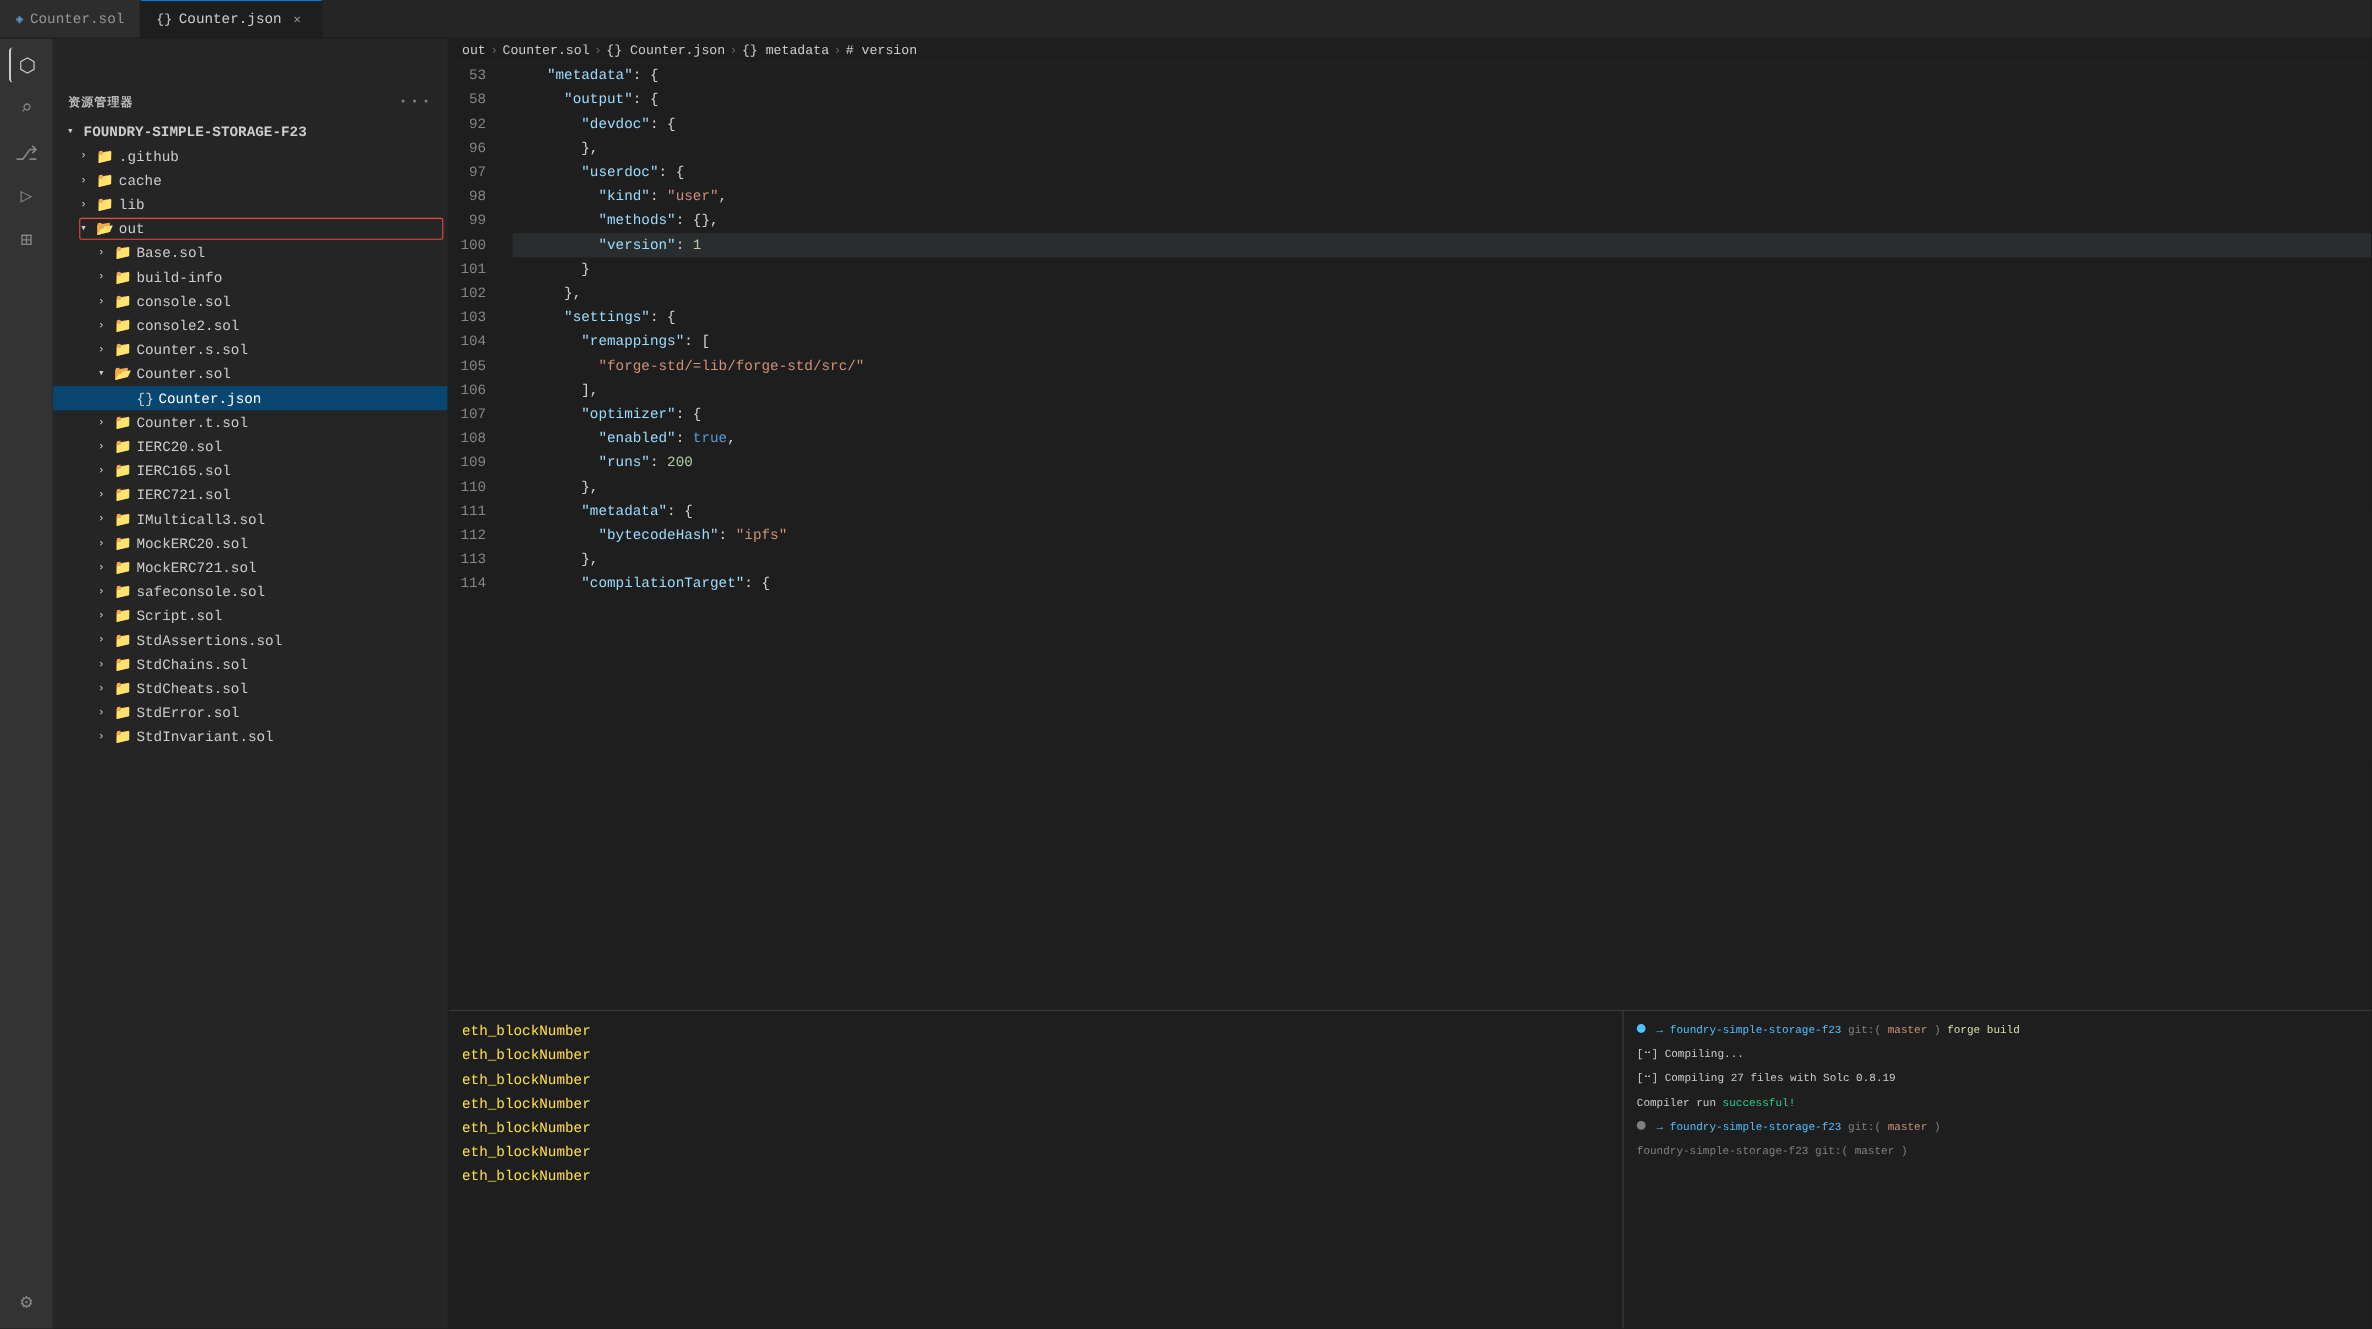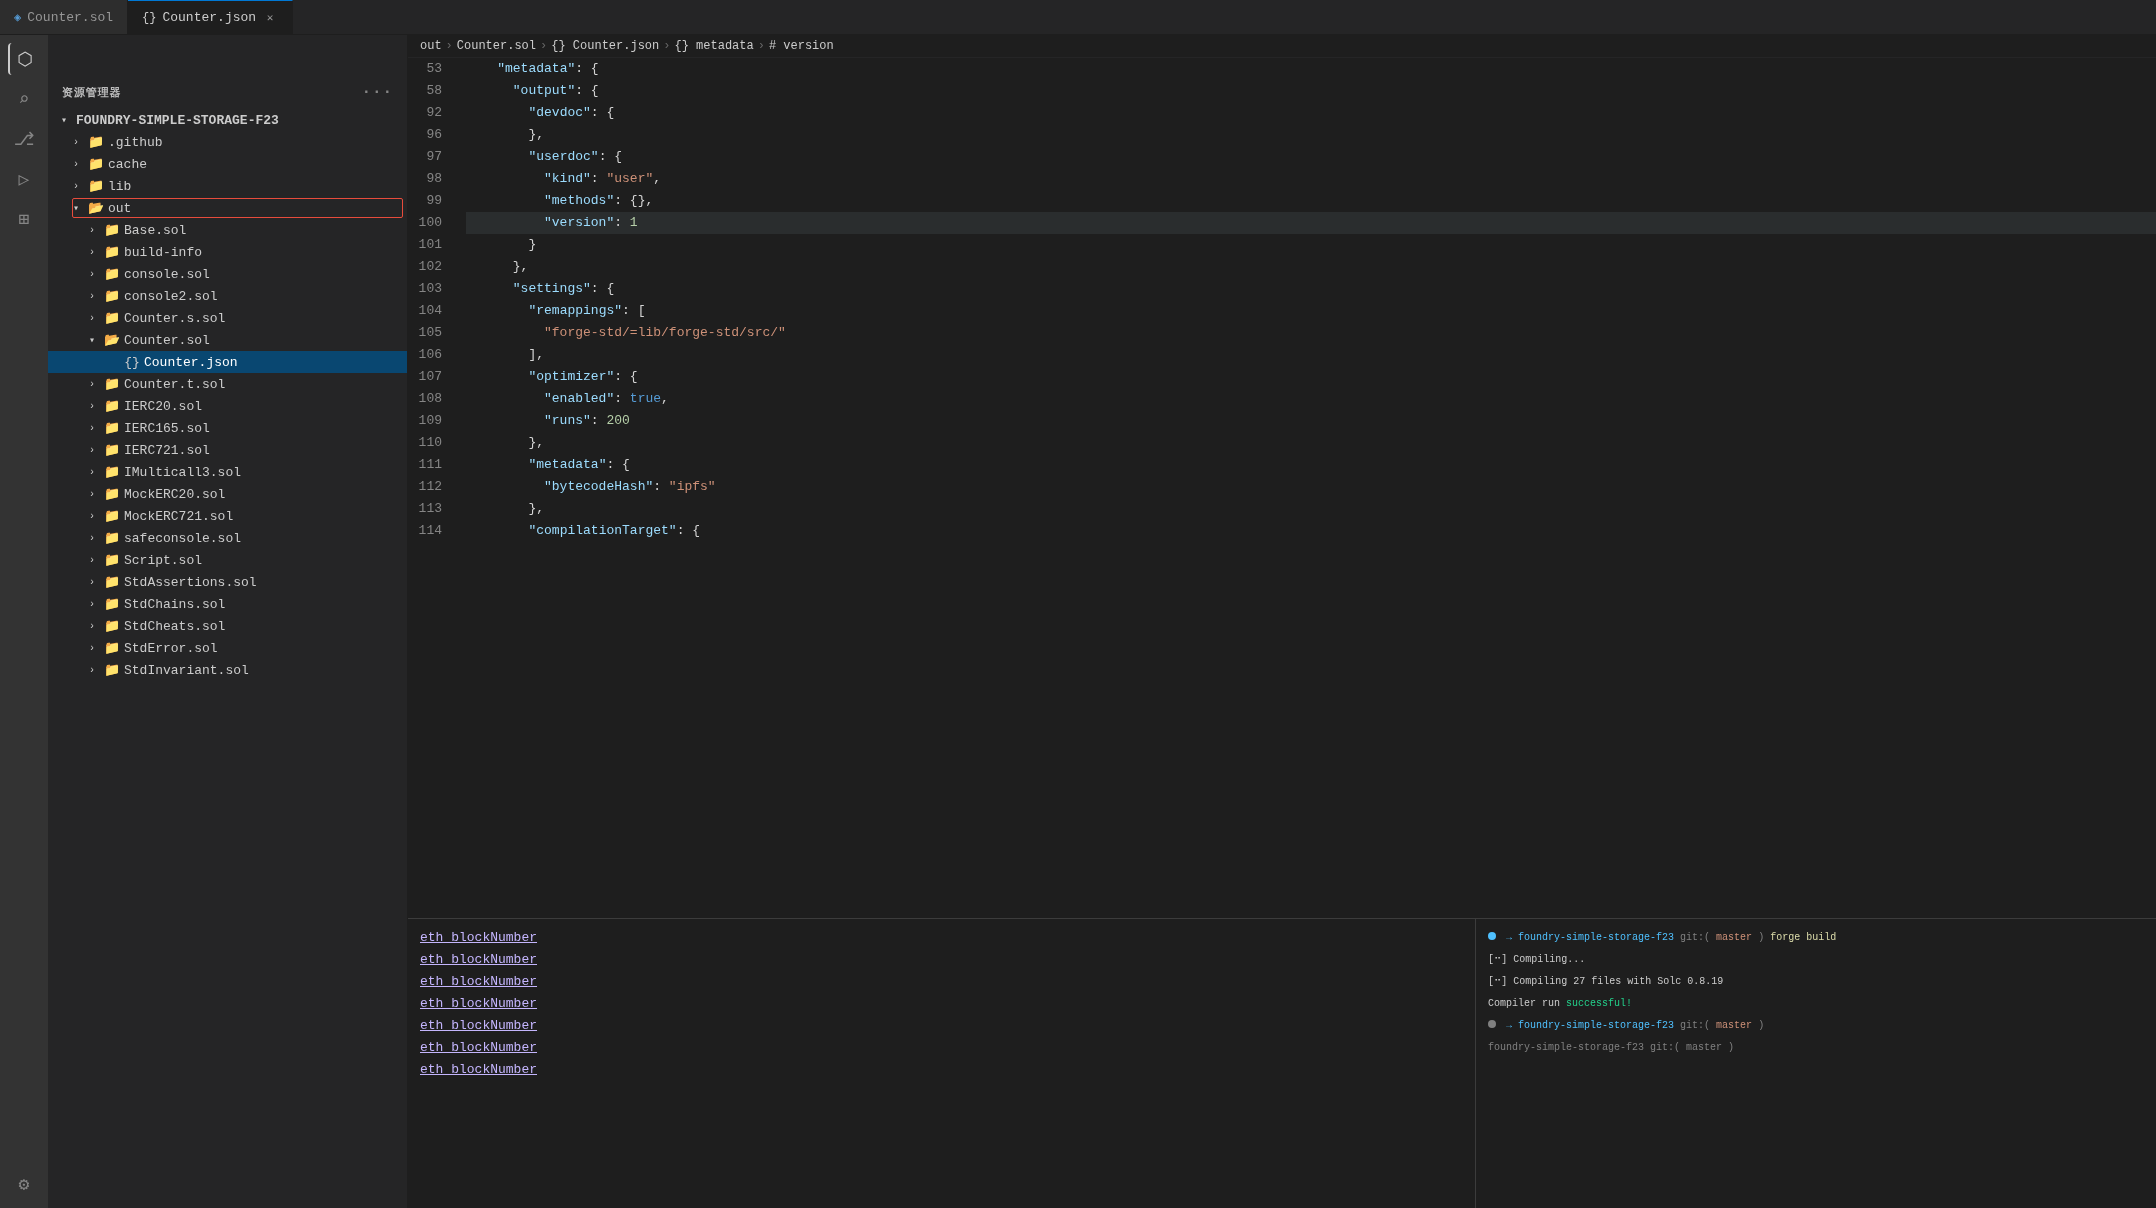--- a/index.html
+++ b/index.html
@@ -270,24 +270,23 @@
       flex: 1;
       overflow: hidden;
       display: flex;
       gap: 0;
     }
     .terminal-left {
       flex: 1;
       padding: 8px 12px;
       overflow: hidden;
       border-right: 1px solid #3c3c3c;
-      color: #c4b5fd;
+      color: #fde047;
       font-size: 13px;
       line-height: 22px;
-      text-decoration: underline;
     }
     .terminal-right {
       width: 680px;
       padding: 8px 12px;
       overflow: hidden;
       color: #cccccc;
       font-size: 10px;
       line-height: 22px;
       flex-shrink: 0;
     }

